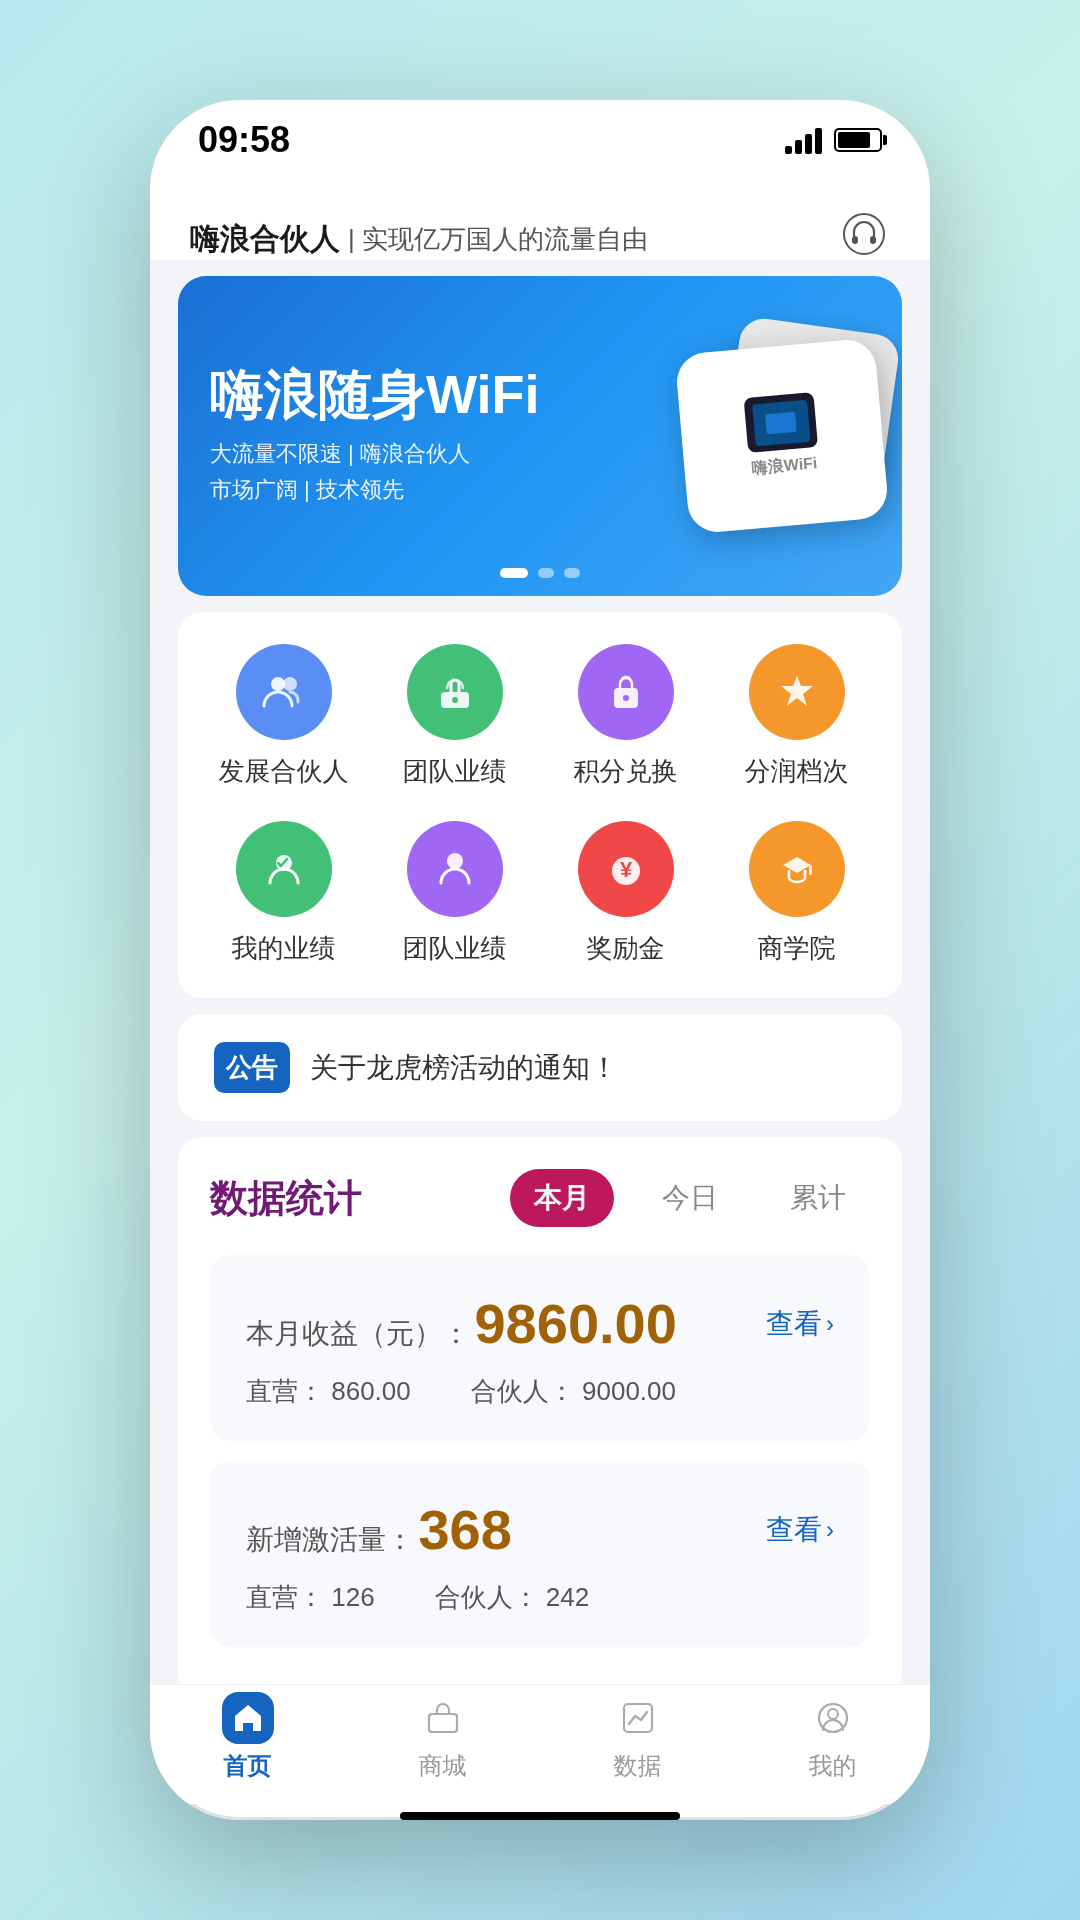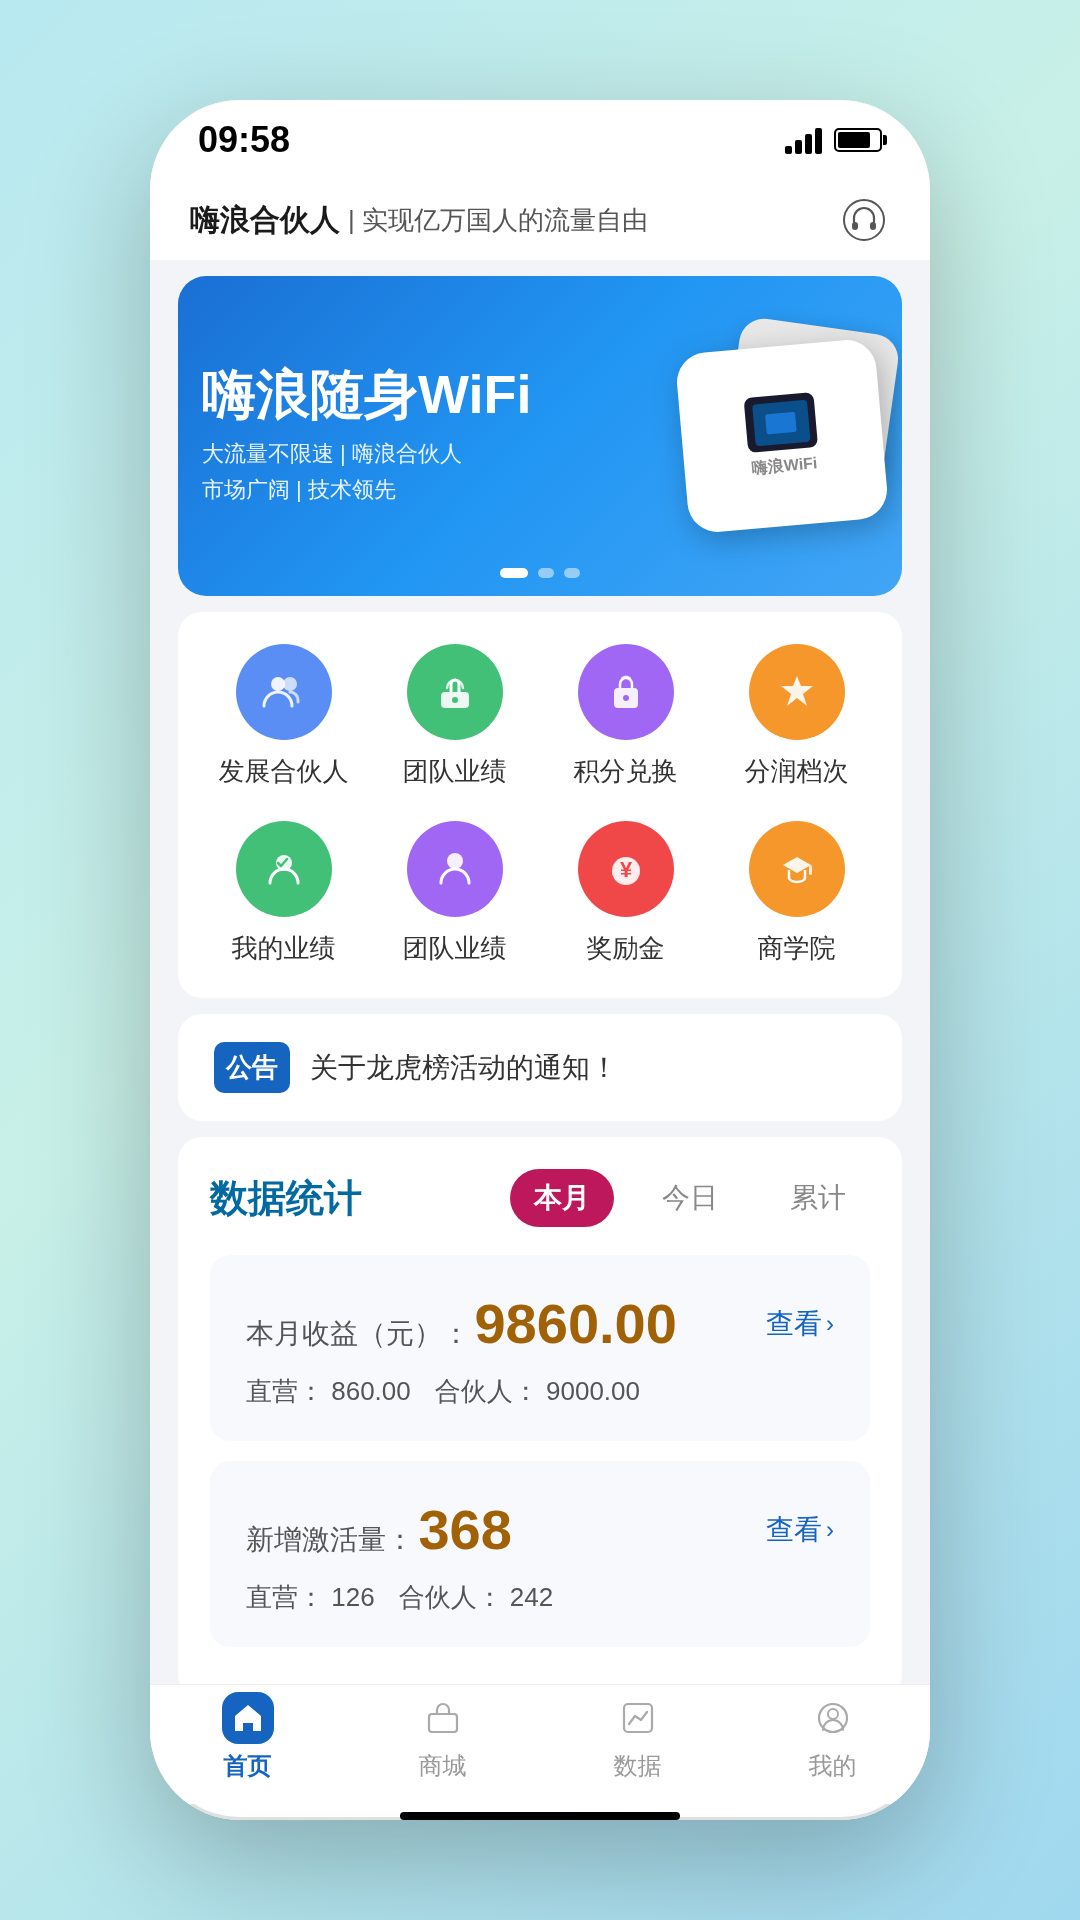--- a/index.html
+++ b/index.html
@@ -93,21 +93,21 @@
       height: 36px;
       background: #fff;
       border-radius: 0 0 24px 24px;
     }
 
     
     .header {
       height: 80px;
       background: #fff;
       display: flex;
-      align-items: center;
+      align-items: flex-end;
       justify-content: space-between;
       padding: 0 40px;
       flex-shrink: 0;
     }
     .header-title {
       font-size: 30px;
       font-weight: 700;
       color: #1a1a1a;
     }
     .header-subtitle {
@@ -138,21 +138,21 @@
       margin: 16px 28px;
       border-radius: 28px;
       overflow: hidden;
       background: linear-gradient(135deg, #1a6fd4 0%, #2196f3 50%, #42a5f5 100%);
       height: 320px;
       position: relative;
       flex-shrink: 0;
     }
     .banner-content {
       position: absolute;
-      left: 24px;
+      left: 32px;
       top: 50%;
       transform: translateY(-50%);
       color: #fff;
     }
     .banner-title {
       font-size: 54px;
       font-weight: 800;
       margin-bottom: 12px;
       line-height: 1.1;
     }
@@ -281,21 +281,21 @@
     }
     .stats-header {
       display: flex;
       align-items: center;
       justify-content: space-between;
       margin-bottom: 28px;
     }
     .stats-title {
       font-size: 38px;
       font-weight: 800;
-      color: #0369a1;
+      color: #701a75;
     }
     .stats-tabs {
       display: flex;
       align-items: center;
       gap: 24px;
     }
     .stats-tab {
       font-size: 28px;
       color: #888;
       padding: 10px 24px;
@@ -329,21 +329,21 @@
     }
     .stats-card-link {
       font-size: 28px;
       color: #1565c0;
       display: flex;
       align-items: center;
       gap: 4px;
     }
     .stats-card-sub {
       display: flex;
-      gap: 24px;
+      gap: 60px;
     }
     .stats-card-sub-item {
       font-size: 26px;
       color: #888;
     }
     .stats-card-sub-item span {
       color: #555;
     }
 
     

